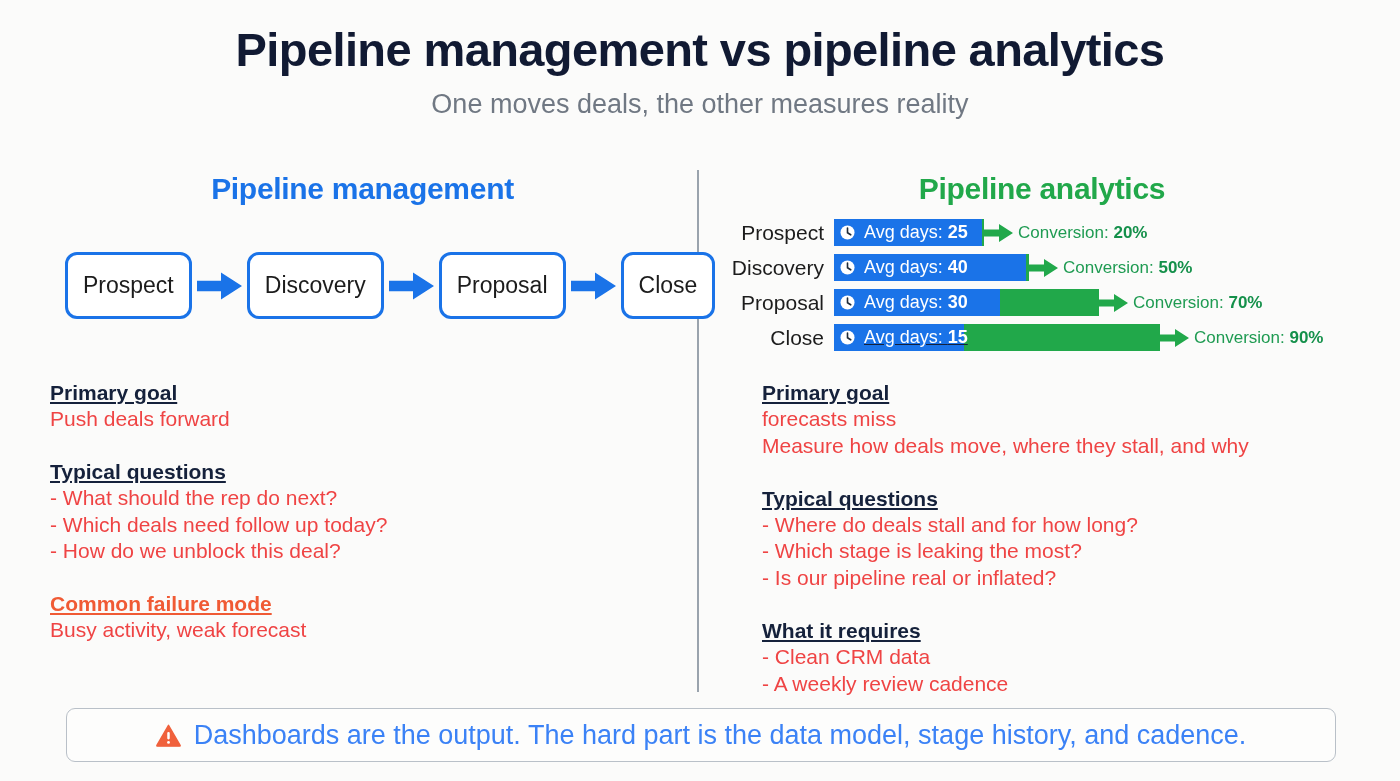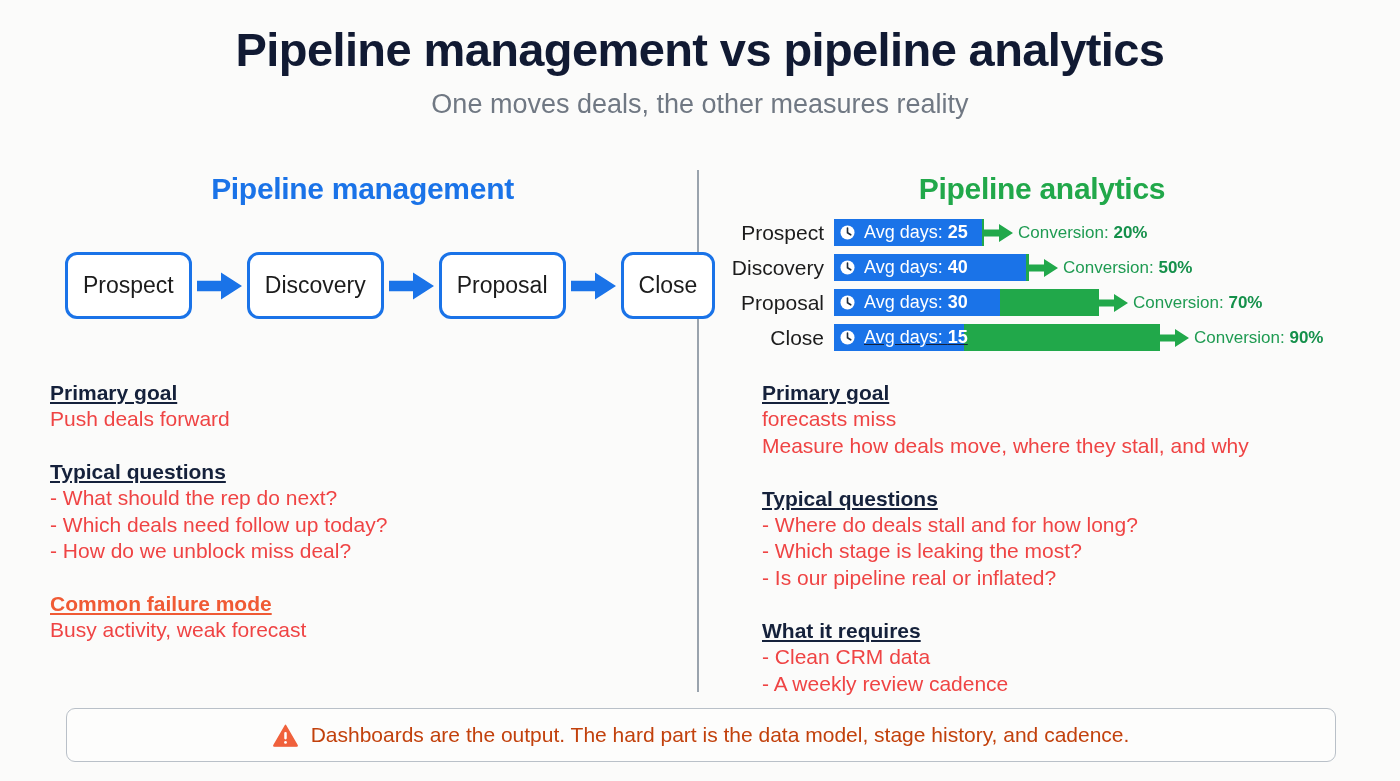--- a/index.html
+++ b/index.html
@@ -218,22 +218,22 @@
     border-radius: 9px;
     background: #fdfdfc;
     display: flex;
     align-items: center;
     justify-content: center;
   }
 
   .warn-icon { width: 25px; height: 23px; flex: none; }
 
   .footer-text {
-    font-size: 21px;
-    color: #c2410c;
+    font-size: 27px;
+    color: #3b82f6;
     margin-left: 13px;
     white-space: nowrap;
   }
 </style>
 </head>
 <body>
 
 <div class="slide">
 
   <div class="header">
@@ -274,21 +274,21 @@
 
       <div class="text-block" id="left-blocks">
           <div class="blk">
             <div class="blk-head">Primary goal</div>
             <div class="blk-text">Push deals forward</div>
           </div>
           <div class="blk">
             <div class="blk-head">Typical questions</div>
             <div class="blk-text">- What should the rep do next?</div>
             <div class="blk-text">- Which deals need follow up today?</div>
-            <div class="blk-text">- How do we unblock miss deal?</div>
+            <div class="blk-text">- How do we unblock this deal?</div>
           </div>
           <div class="blk tight">
             <div class="blk-head orange">Common failure mode</div>
             <div class="blk-text">Busy activity, weak forecast</div>
           </div>
         </div>
     </div>
 
     <div class="col col-right">
       <div class="col-head green">Pipeline analytics</div>

